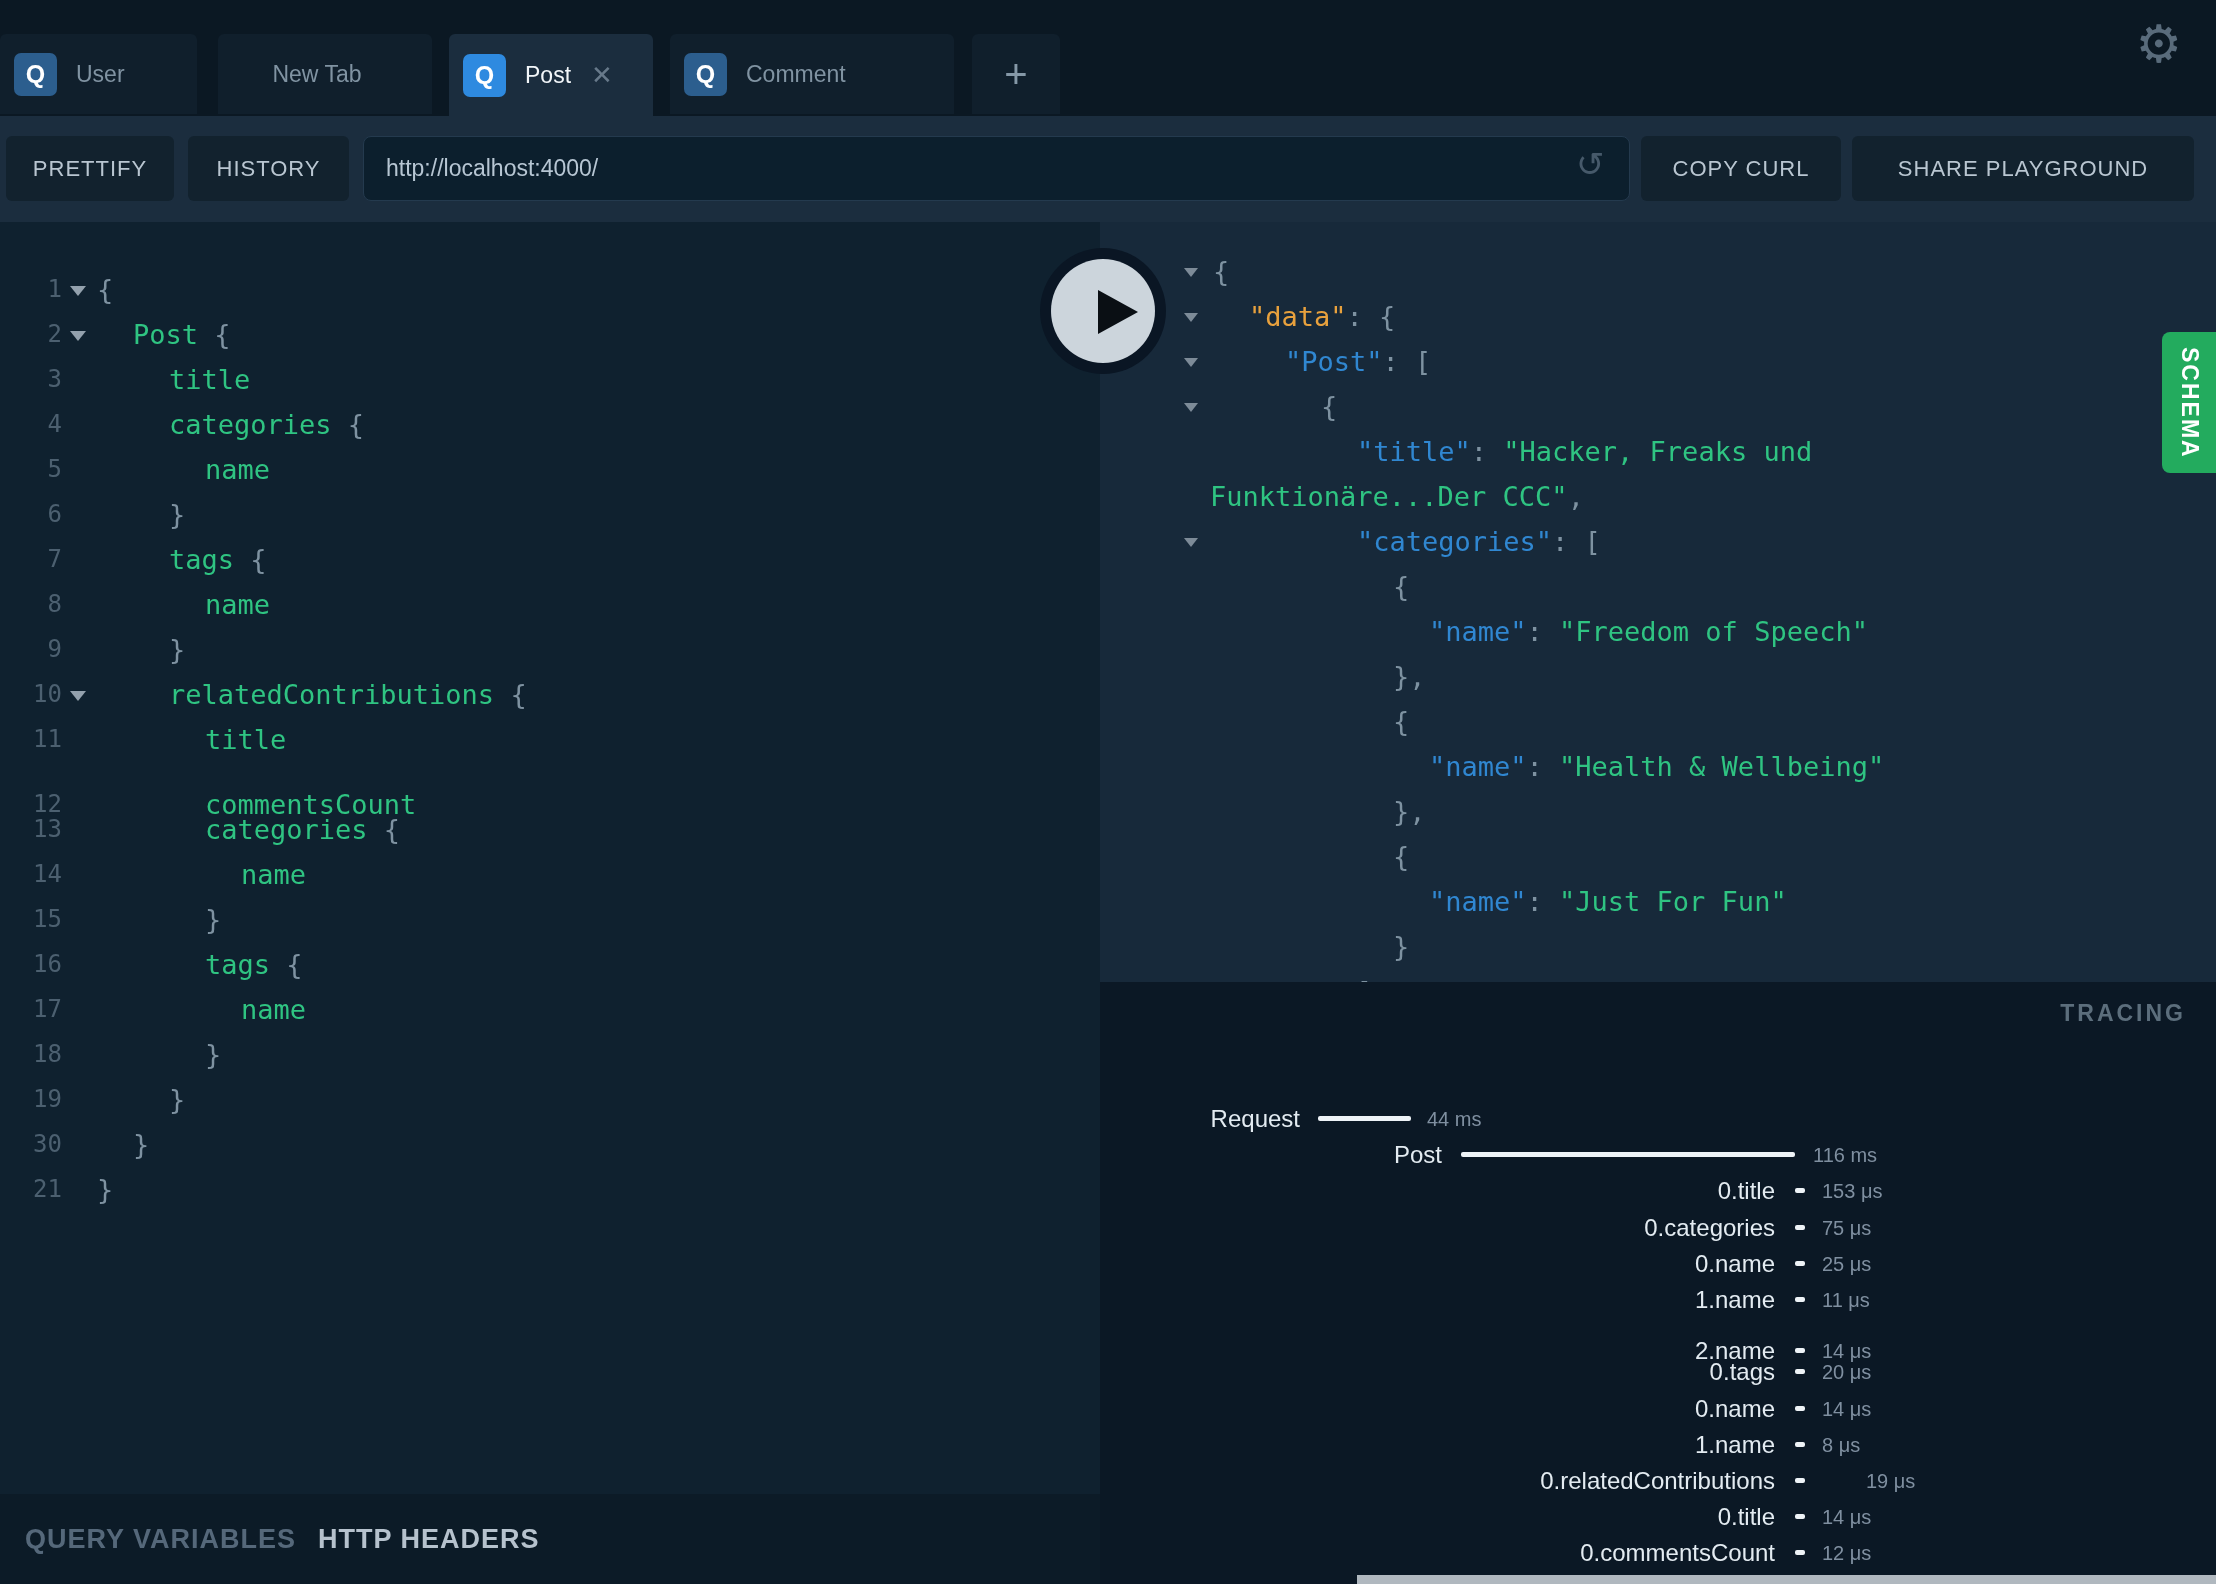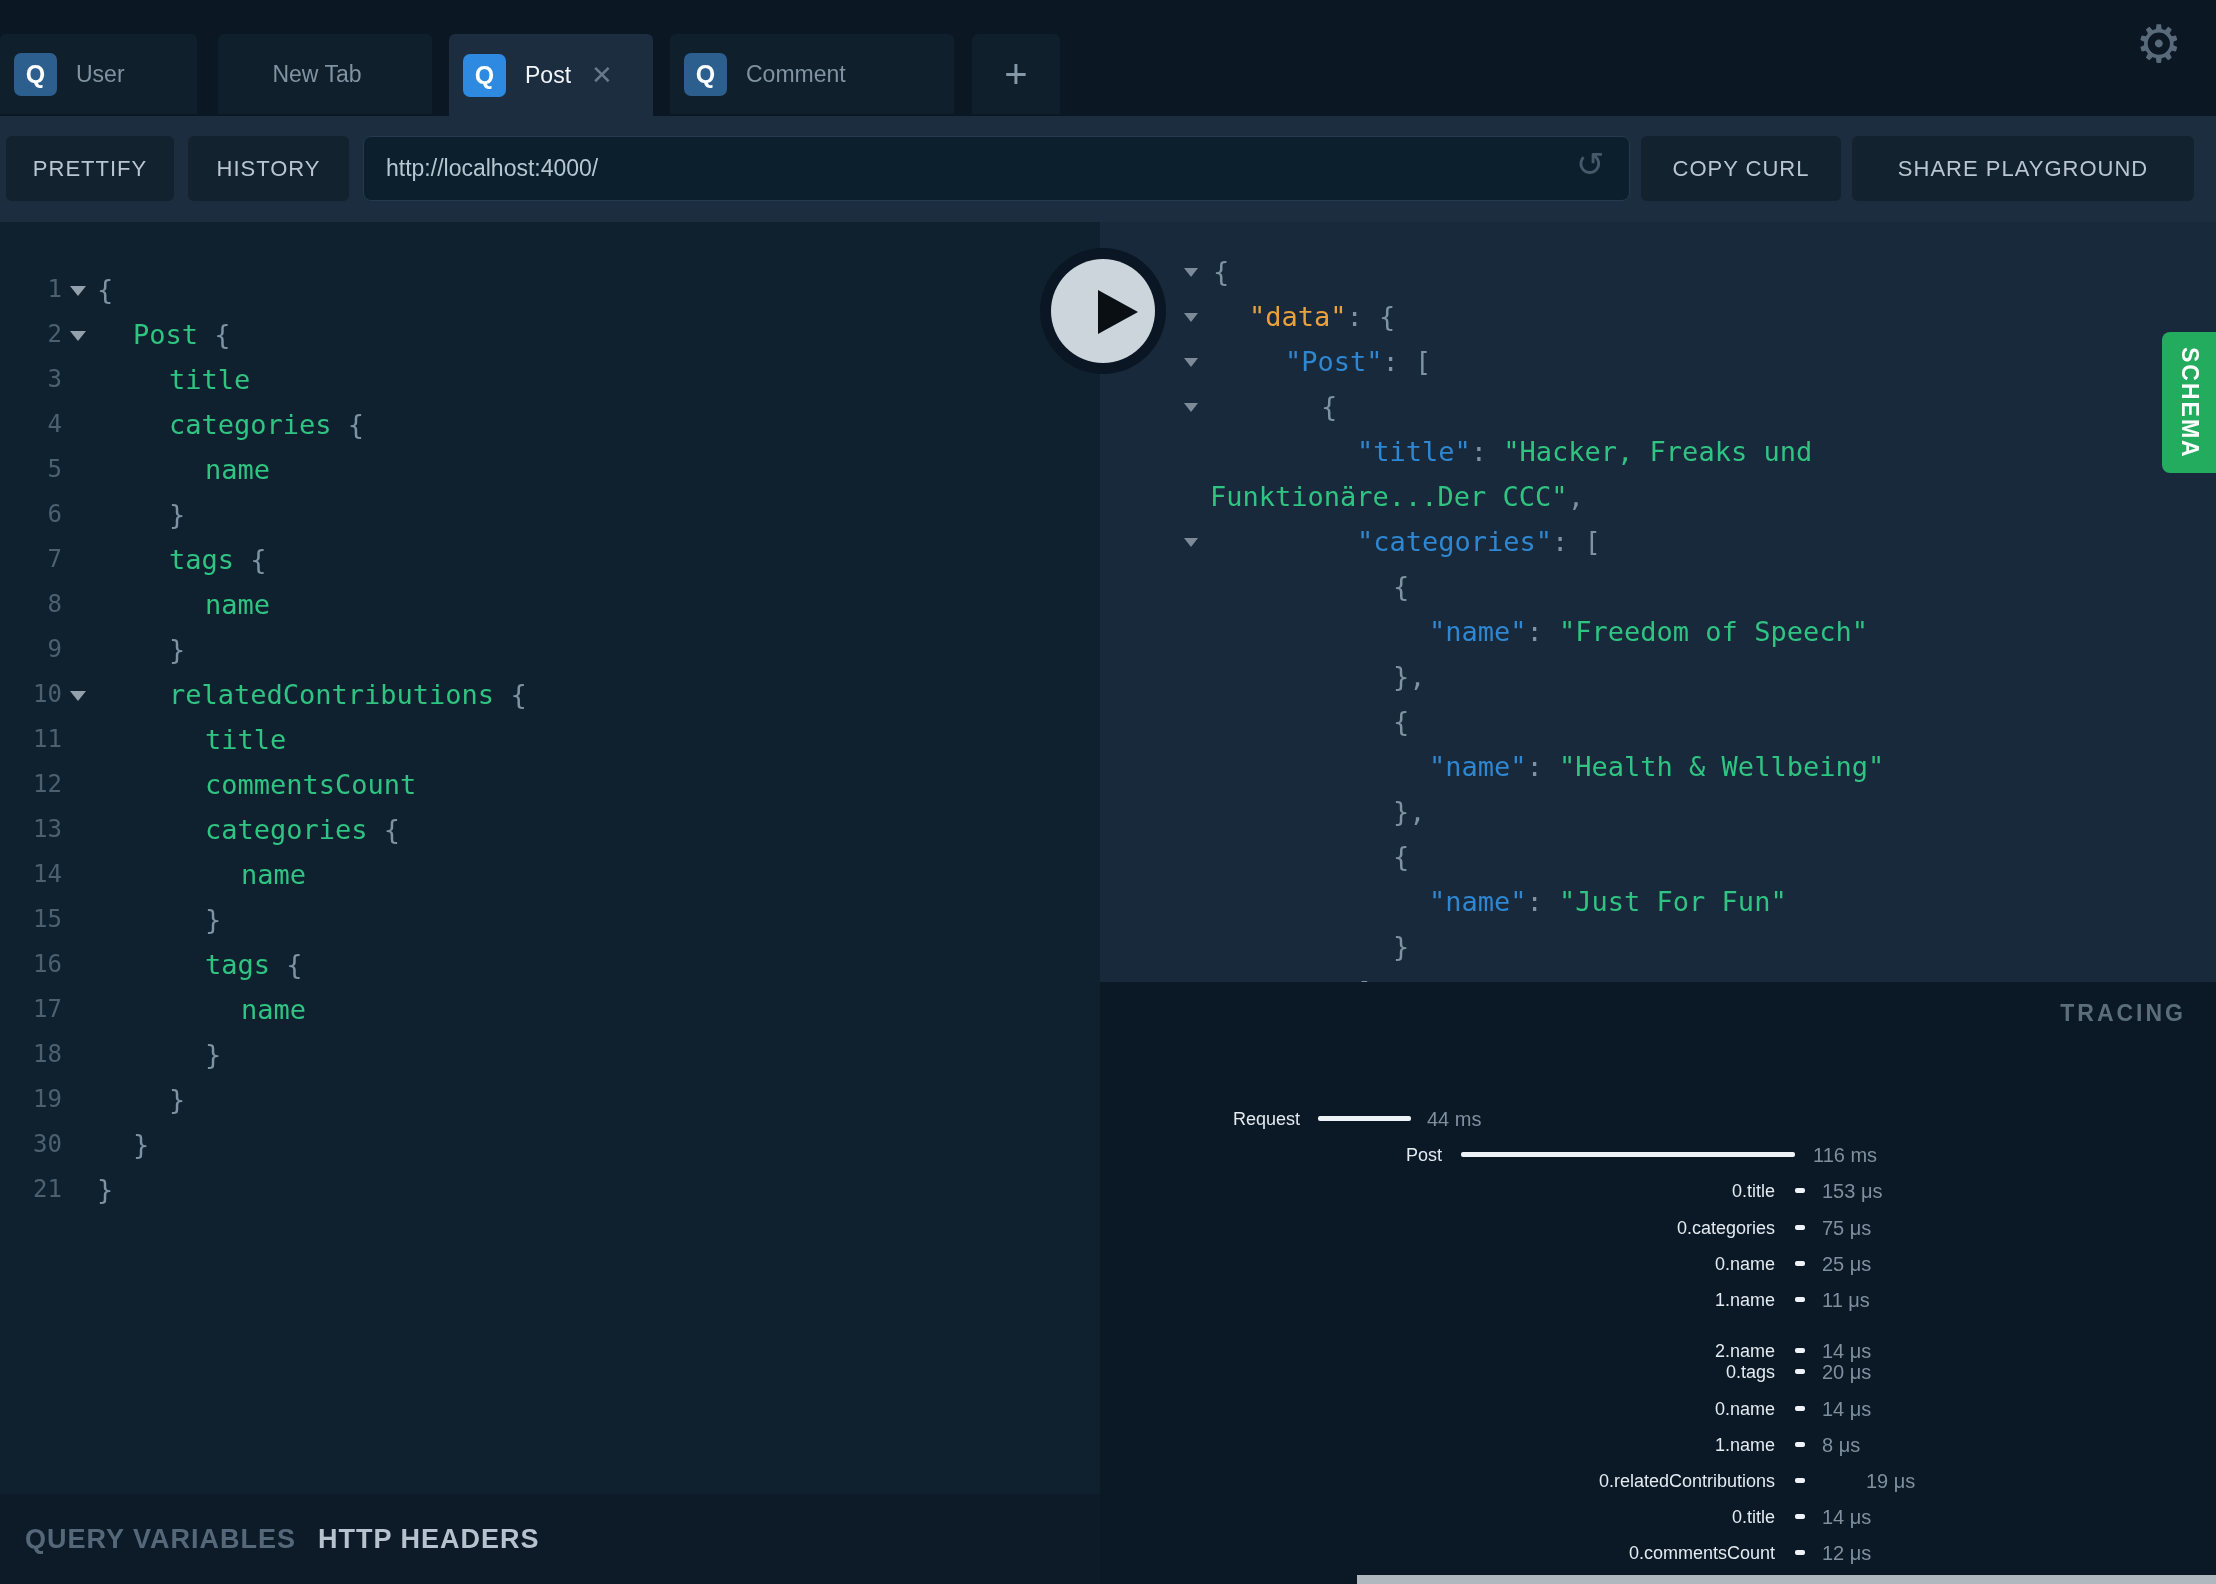--- a/index.html
+++ b/index.html
@@ -109,21 +109,21 @@
   }
 
   
   #tracing-pane {
     position:absolute; left:1100px; top:982px; width:1116px; height:602px;
     background:#0b1825; overflow:hidden;
   }
   #tracing-title { position:absolute; right:30px; top:18px; font-size:23px; font-weight:bold;
                    letter-spacing:3px; color:#5c6e7c; }
   .trow { position:absolute; left:0; width:100%; height:36px; line-height:36px; }
-  .tlabel { position:absolute; top:0; left:0; text-align:right; color:#e3ebf1; font-size:18px; }
+  .tlabel { position:absolute; top:0; left:0; text-align:right; color:#e3ebf1; font-size:24px; }
   .tbar  { position:absolute; top:15px; height:5px; background:#eef3f7; border-radius:2px; }
   .ttime { position:absolute; top:0; color:#7f8fa0; font-size:20px; }
 
   #h-scrollbar { position:absolute; left:1357px; top:1575px; width:859px; height:9px; background:#b0b8bf; }
 </style>
 </head>
 <body>
 
 <div id="tab-bar">
     <div class="tab" style="left: 0px; width: 197px;">
@@ -160,21 +160,21 @@
     <div class="eline" style="top: 90px;"><span class="lnum">2</span><span class="fold"></span><span class="code" style="position: absolute; left: 133px;"><span class="tk-g">Post </span><span class="tk-p">{</span></span></div>
     <div class="eline" style="top: 135px;"><span class="lnum">3</span><span class="code" style="position: absolute; left: 169px;"><span class="tk-g">title</span></span></div>
     <div class="eline" style="top: 180px;"><span class="lnum">4</span><span class="code" style="position: absolute; left: 169px;"><span class="tk-g">categories </span><span class="tk-p">{</span></span></div>
     <div class="eline" style="top: 225px;"><span class="lnum">5</span><span class="code" style="position: absolute; left: 205px;"><span class="tk-g">name</span></span></div>
     <div class="eline" style="top: 270px;"><span class="lnum">6</span><span class="code" style="position: absolute; left: 169px;"><span class="tk-p">}</span></span></div>
     <div class="eline" style="top: 315px;"><span class="lnum">7</span><span class="code" style="position: absolute; left: 169px;"><span class="tk-g">tags </span><span class="tk-p">{</span></span></div>
     <div class="eline" style="top: 360px;"><span class="lnum">8</span><span class="code" style="position: absolute; left: 205px;"><span class="tk-g">name</span></span></div>
     <div class="eline" style="top: 405px;"><span class="lnum">9</span><span class="code" style="position: absolute; left: 169px;"><span class="tk-p">}</span></span></div>
     <div class="eline" style="top: 450px;"><span class="lnum">10</span><span class="fold"></span><span class="code" style="position: absolute; left: 169px;"><span class="tk-g">relatedContributions </span><span class="tk-p">{</span></span></div>
     <div class="eline" style="top: 495px;"><span class="lnum">11</span><span class="code" style="position: absolute; left: 205px;"><span class="tk-g">title</span></span></div>
-    <div class="eline" style="top: 540px;"><span class="lnum">12</span><span class="code" style="position: absolute; left: 205px;"><span class="tk-g">commentsCount</span></span></div>
+    <div class="eline" style="top: 560px;"><span class="lnum">12</span><span class="code" style="position: absolute; left: 205px;"><span class="tk-g">commentsCount</span></span></div>
     <div class="eline" style="top: 585px;"><span class="lnum">13</span><span class="code" style="position: absolute; left: 205px;"><span class="tk-g">categories </span><span class="tk-p">{</span></span></div>
     <div class="eline" style="top: 630px;"><span class="lnum">14</span><span class="code" style="position: absolute; left: 241px;"><span class="tk-g">name</span></span></div>
     <div class="eline" style="top: 675px;"><span class="lnum">15</span><span class="code" style="position: absolute; left: 205px;"><span class="tk-p">}</span></span></div>
     <div class="eline" style="top: 720px;"><span class="lnum">16</span><span class="code" style="position: absolute; left: 205px;"><span class="tk-g">tags </span><span class="tk-p">{</span></span></div>
     <div class="eline" style="top: 765px; padding-left: 40px;"><span class="lnum">17</span><span class="code" style="position: absolute; left: 241px;"><span class="tk-g">name</span></span></div>
     <div class="eline" style="top: 810px;"><span class="lnum">18</span><span class="code" style="position: absolute; left: 205px;"><span class="tk-p">}</span></span></div>
     <div class="eline" style="top: 855px;"><span class="lnum">19</span><span class="code" style="position: absolute; left: 169px;"><span class="tk-p">}</span></span></div>
     <div class="eline" style="top: 900px;"><span class="lnum">30</span><span class="code" style="position: absolute; left: 133px;"><span class="tk-p">}</span></span></div>
     <div class="eline" style="top: 945px;"><span class="lnum">21</span><span class="code" style="position: absolute; left: 97px;"><span class="tk-p">}</span></span></div>
   </div>

